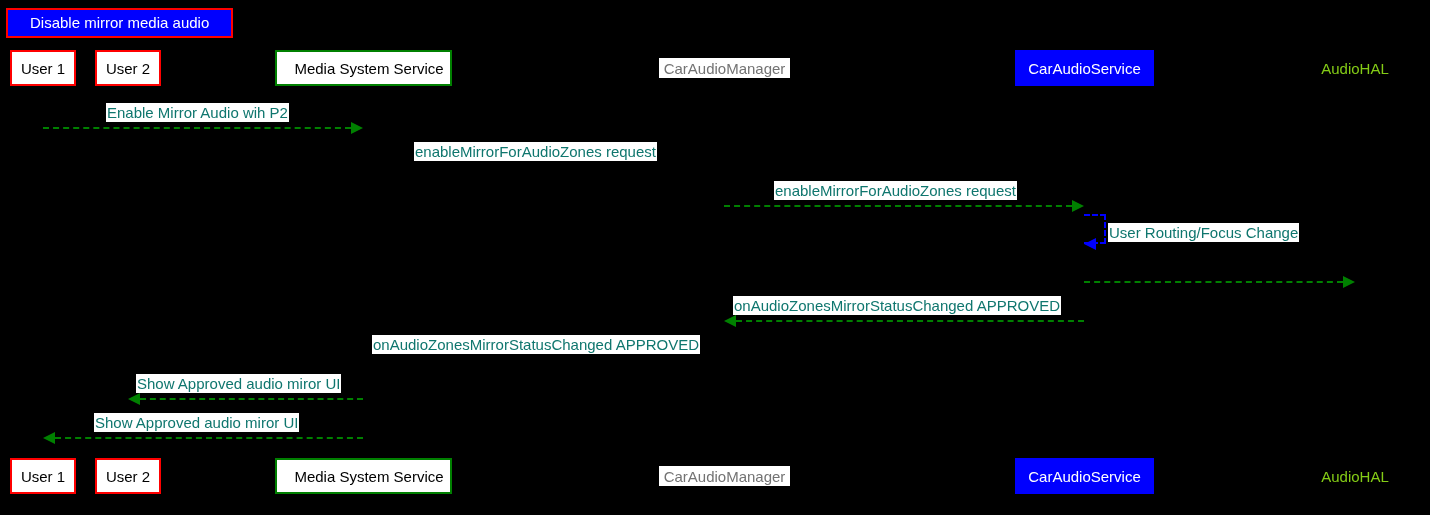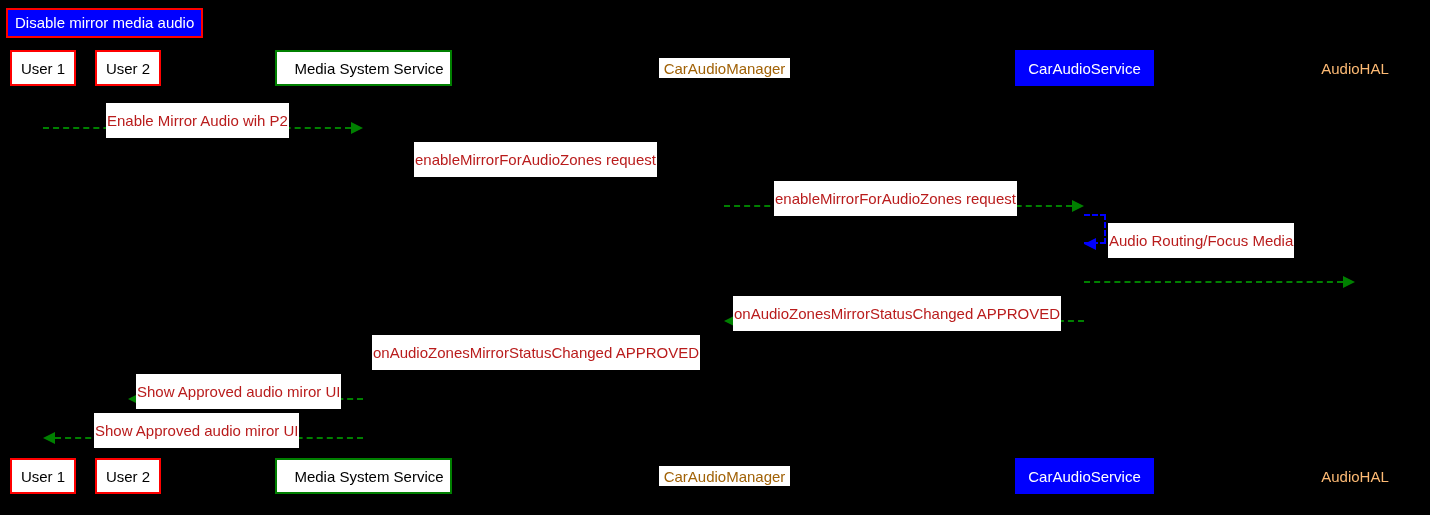--- a/index.html
+++ b/index.html
@@ -20,21 +20,21 @@
   
   .title-box {
     position: absolute;
     left: 6px;
     top: 8px;
     background: #0000FF;
     border: 2px solid #FF0000;
     color: #FFFFFF;
     font-size: 15px;
     line-height: 20px;
-    padding: 3px 7px;
+    padding: 3px 22px;
     white-space: nowrap;
   }
 
   
   .participant {
     position: absolute;
     display: flex;
     align-items: center;
     justify-content: center;
     white-space: nowrap;
@@ -49,26 +49,26 @@
   }
   .p-red    { border-color: #FF0000; }
   .p-green  { border-color: #008000; padding-left: 11px; }
   .p-blue-fill {
     background: #0000FF;
     color: #FFFFFF;
     border: none;
   }
   .p-plain-white {
     background: #FFFFFF;
-    color: #a16207;
+    color: #737373;
     border: none;
   }
   .p-naked {
     background: transparent;
-    color: #fdba74;
+    color: #84cc16;
     border: none;
   }
 
   
   .lifeline {
     position: absolute;
     width: 0;
     border-left: 1px dashed #000000;
     top: 89px;
     height: 368px;
@@ -113,25 +113,25 @@
   }
   .ah-left-black {
     border-top: 6px solid transparent;
     border-bottom: 6px solid transparent;
     border-right: 12px solid #000000;
   }
 
   .msg-label {
     position: absolute;
     background: #FFFFFF;
-    color: #b91c1c;
+    color: #0f766e;
     font-size: 15px;
     line-height: 19px;
     white-space: nowrap;
-    padding: 8px 1px;
+    padding: 0 1px;
   }
 
   
   .self-loop {
     position: absolute;
     box-sizing: border-box;
     border-top: 2px dashed #0000FF;
     border-right: 2px dashed #0000FF;
     border-bottom: 2px dashed #0000FF;
     border-left: none;
@@ -196,21 +196,21 @@
   <div class="msg-label" style="left:414px; top:142px;">enableMirrorForAudioZones request</div>
 
   <div class="msg" style="left:0; top:205px;">
     <div class="msg-line line-green" style="left:724px; width:348px;"></div>
     <div class="arrowhead ah-right-green" style="left:1072px;"></div>
   </div>
   <div class="msg-label" style="left:774px; top:181px;">enableMirrorForAudioZones request</div>
 
   <div class="self-loop" style="left:1084px; top:214px; width:22px; height:30px;"></div>
   <div class="self-arrow" style="left:1084px; top:238px;"></div>
-  <div class="msg-label" style="left:1108px; top:223px;">Audio Routing/Focus Media</div>
+  <div class="msg-label" style="left:1108px; top:223px;">User Routing/Focus Change</div>
 
   <div class="msg" style="left:0; top:281px;">
     <div class="msg-line line-green" style="left:1084px; width:259px;"></div>
     <div class="arrowhead ah-right-green" style="left:1343px;"></div>
   </div>
 
   <div class="msg" style="left:0; top:320px;">
     <div class="msg-line line-green" style="left:736px; width:348px;"></div>
     <div class="arrowhead ah-left-green" style="left:724px;"></div>
   </div>

